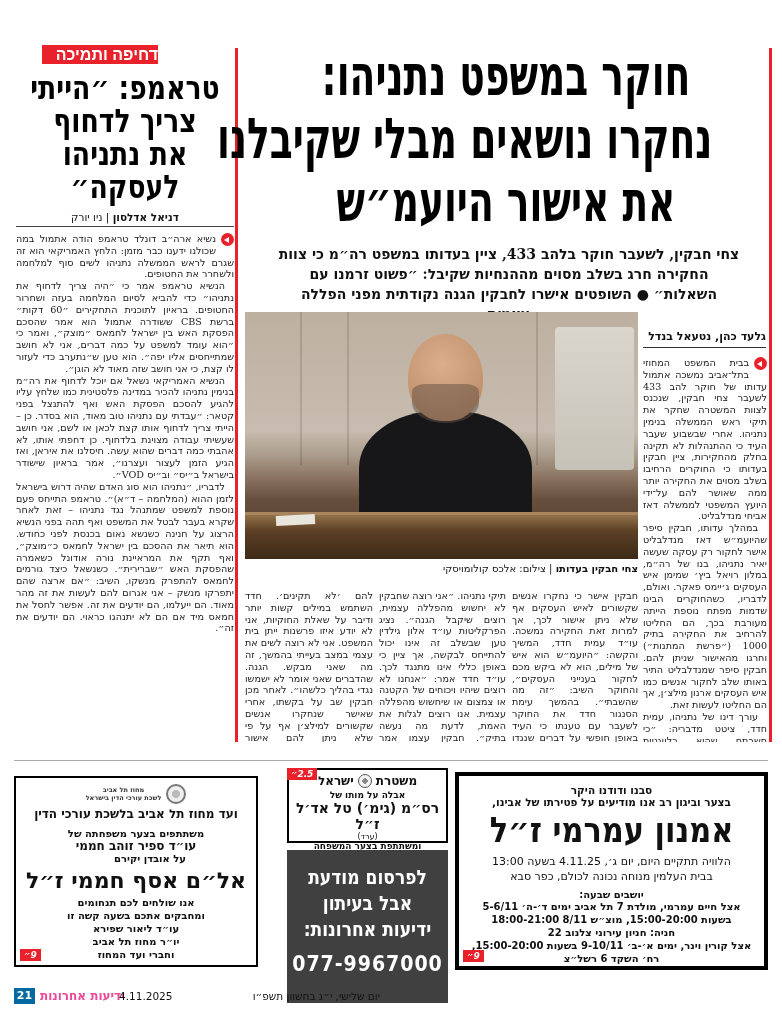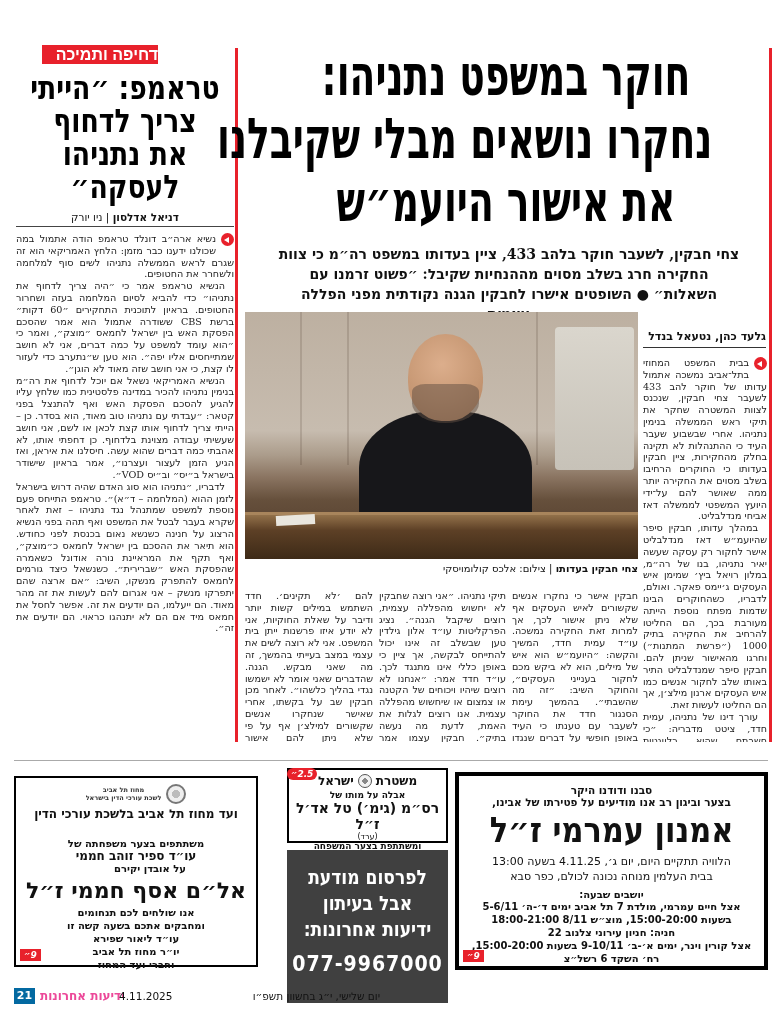--- a/index.html
+++ b/index.html
@@ -78,21 +78,21 @@
   
   .obit-divider { left:14px; top:760px; width:754px; border-top:1px solid #aaa; }
   .obit { border:2px solid #000; text-align:center; font-family:"DejaVu Sans",sans-serif; }
   .bar-box { left:14px; top:776px; width:244px; height:191px; padding-top:5px; }
   .bar-logo-circle { width:20px; height:20px; border:2px solid #777; border-radius:50%;
     display:inline-block; vertical-align:middle; margin-left:5px;
     background:radial-gradient(circle,#bbb 35%, #eee 36%); }
   .bar-logo-txt { display:inline-block; vertical-align:middle; text-align:center;
     font-size:6.5px; line-height:8px; color:#333; font-weight:bold; }
   .bar-box .l1 { font-size:12px; font-weight:bold; margin-top:3px; }
-  .bar-box .l2 { font-size:10px; font-weight:bold; margin-top:17px; }
+  .bar-box .l2 { font-size:10px; font-weight:bold; margin-top:7px; }
   .bar-box .l3 { font-size:12px; font-weight:bold; }
   .bar-box .l4 { font-size:10px; font-weight:bold;padding-left:28px; }
   .bar-box .nm { font-size:22px; font-weight:900; margin:4px 0 3px; }
   .bar-box .s  { font-size:10px; font-weight:bold; line-height:13px; }
   .red-tag { position:absolute; background:#e8212b; color:#fff; font-style:italic;
     font-weight:bold; font-size:9px; padding:1px 4px; font-family:"DejaVu Sans",sans-serif; }
   .police-box { left:287px; top:768px; width:161px; height:75px; padding-top:4px; }
   .police-org { font-size:12px; font-weight:bold; display:flex; align-items:center;
     justify-content:center; gap:4px; }
   .police-emblem { width:14px; height:14px; border:1.5px solid #555; border-radius:50%;
@@ -202,21 +202,21 @@
     <div class="nm">אל״ם אסף חממי ז״ל</div>
     <div class="s">אנו שולחים לכם תנחומים</div>
     <div class="s">ומחבקים אתכם בשעה קשה זו</div>
     <div class="s">עו״ד ליאור שפירא</div>
     <div class="s">יו״ר מחוז תל אביב</div>
     <div class="s">וחברי ועד המחוז</div>
     <div class="red-tag" style="left:4px; bottom:4px;">9״</div>
   </div>
 
   <div class="abs obit police-box">
-    <div class="red-tag" style="left:-2px; top:-2px;border-radius:6px;">2.5״</div>
+    <div class="red-tag" style="left:-2px; top:-2px;">2.5״</div>
     <div class="police-org">
       <span>משטרת</span>
       <span class="police-emblem"></span>
       <span>ישראל</span>
     </div>
     <div class="l1">אבלה על מותו של</div>
     <div class="nm">רס״מ (גימ׳) טל אד׳ל ז״ל</div>
     <div class="l2">(ערד)</div>
     <div class="l3">ומשתתפת בצער המשפחה</div>
   </div>

